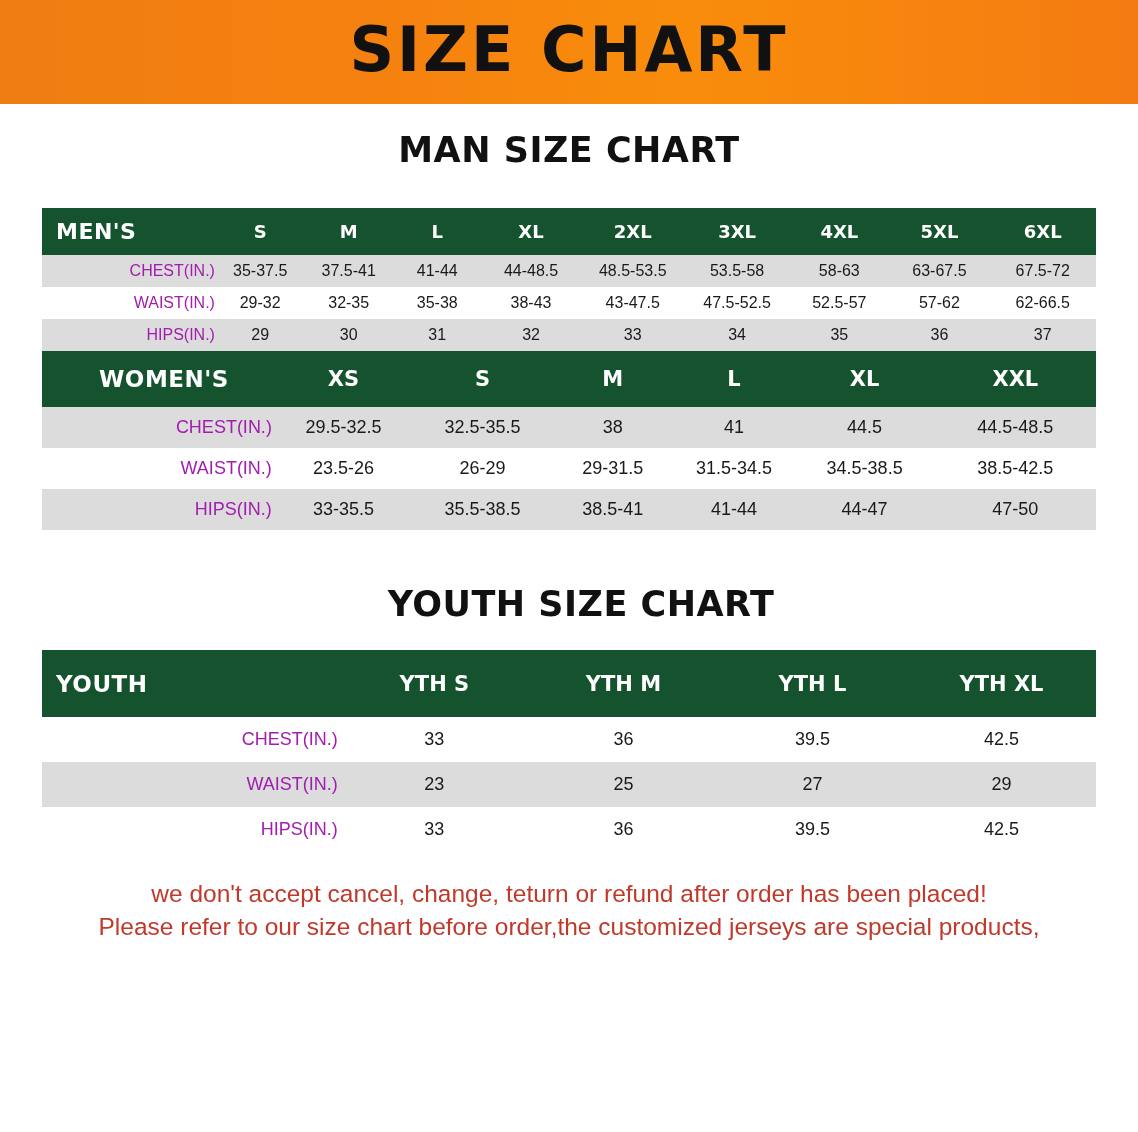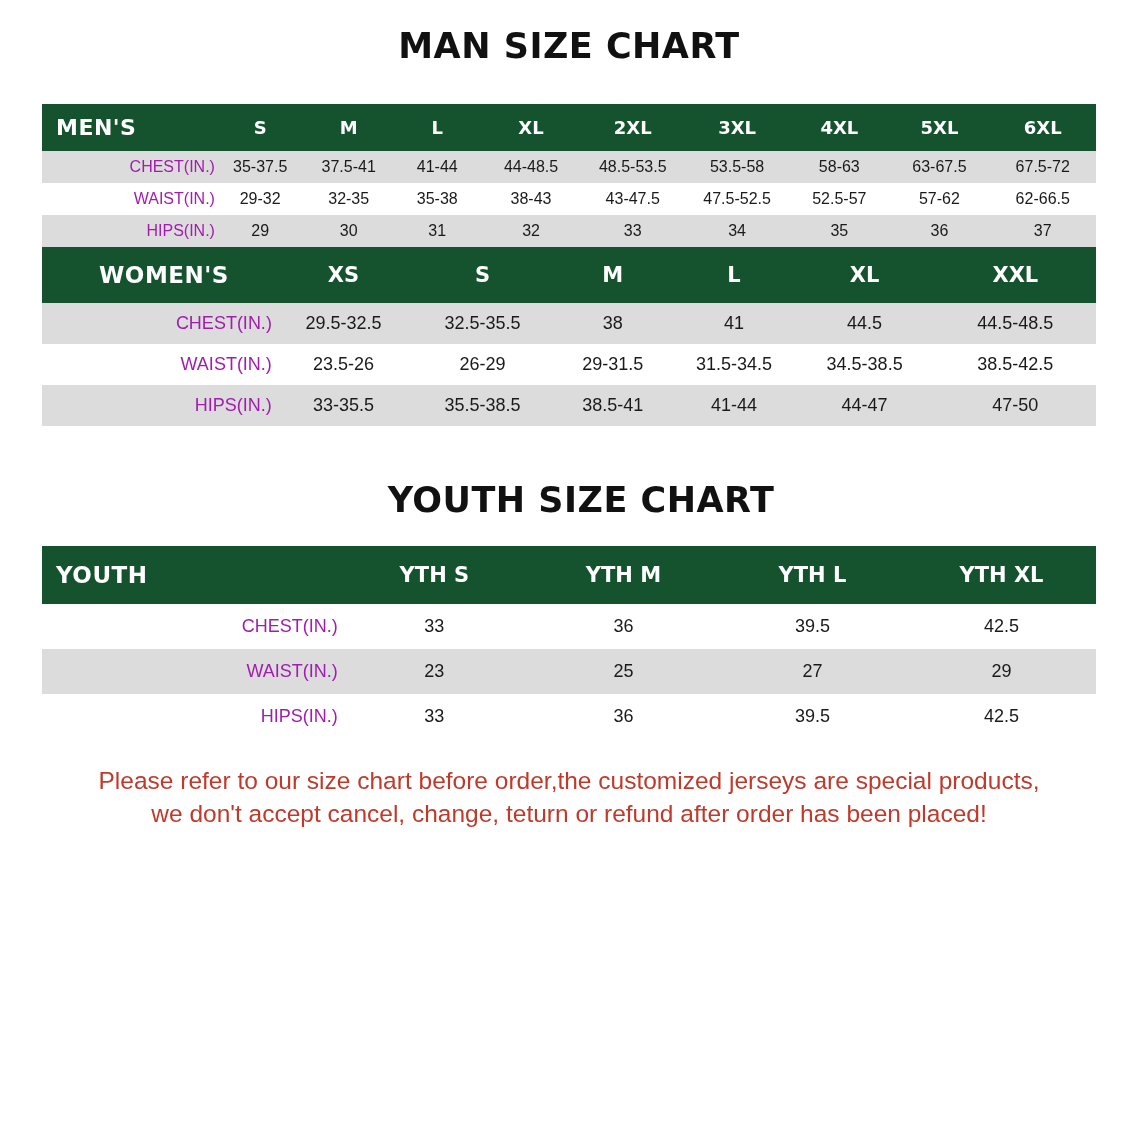--- a/index.html
+++ b/index.html
@@ -108,41 +108,44 @@
 
   
   #women-table thead th { font-size: 21px; text-align: center; }
   #women-table thead th.rowlabel { font-size: 23px; }
   #women-table thead tr { height: 56px; }
   #women-table tbody td { font-size: 18px; padding: 10px 2px; }
 
   
   #youth-table thead th { font-size: 21px; }
   #youth-table thead th.rowlabel { font-size: 23px; }
-  #youth-table thead tr { height: 58px; }
+  #youth-table thead tr { height: 67px; }
   #youth-table tbody td { font-size: 18px; padding: 12px 2px; }
 
   
   .note {
     margin-top: 26px;
     padding: 0 40px;
     box-sizing: border-box;
     color: #c0392b;
     font-family: "Liberation Sans", sans-serif;
     font-size: 24.5px;
     line-height: 1.34;
     text-align: center;
   }
   .note .line { display: block; }
 </style>
 </head>
 <body>
 
 <div class="page">
 
+  <div class="banner">
+    <div class="banner-title">SIZE CHART</div>
+  </div>
 
   <div class="section-title title-man">MAN SIZE CHART</div>
   <div class="tbl-wrap">
     <table class="sz" id="men-table">
       <colgroup>
         <col style="width:16.5%">
           <col style="width:8.4%">
           <col style="width:8.4%">
           <col style="width:8.4%">
         <col style="width:9.4%">
@@ -300,17 +303,17 @@
             <td>33</td>
             <td>36</td>
             <td>39.5</td>
             <td>42.5</td>
           </tr>
         </tbody>
     </table>
   </div>
 
   <div class="note">
+    <span class="line">we don't accept cancel, change, teturn or refund after order has been placed!</span>
     <span class="line">Please refer to our size chart before order,the customized jerseys are special products,</span>
-    <span class="line">we don't accept cancel, change, teturn or refund after order has been placed!</span>
   </div>
 
 </div>
 
 </body></html>

